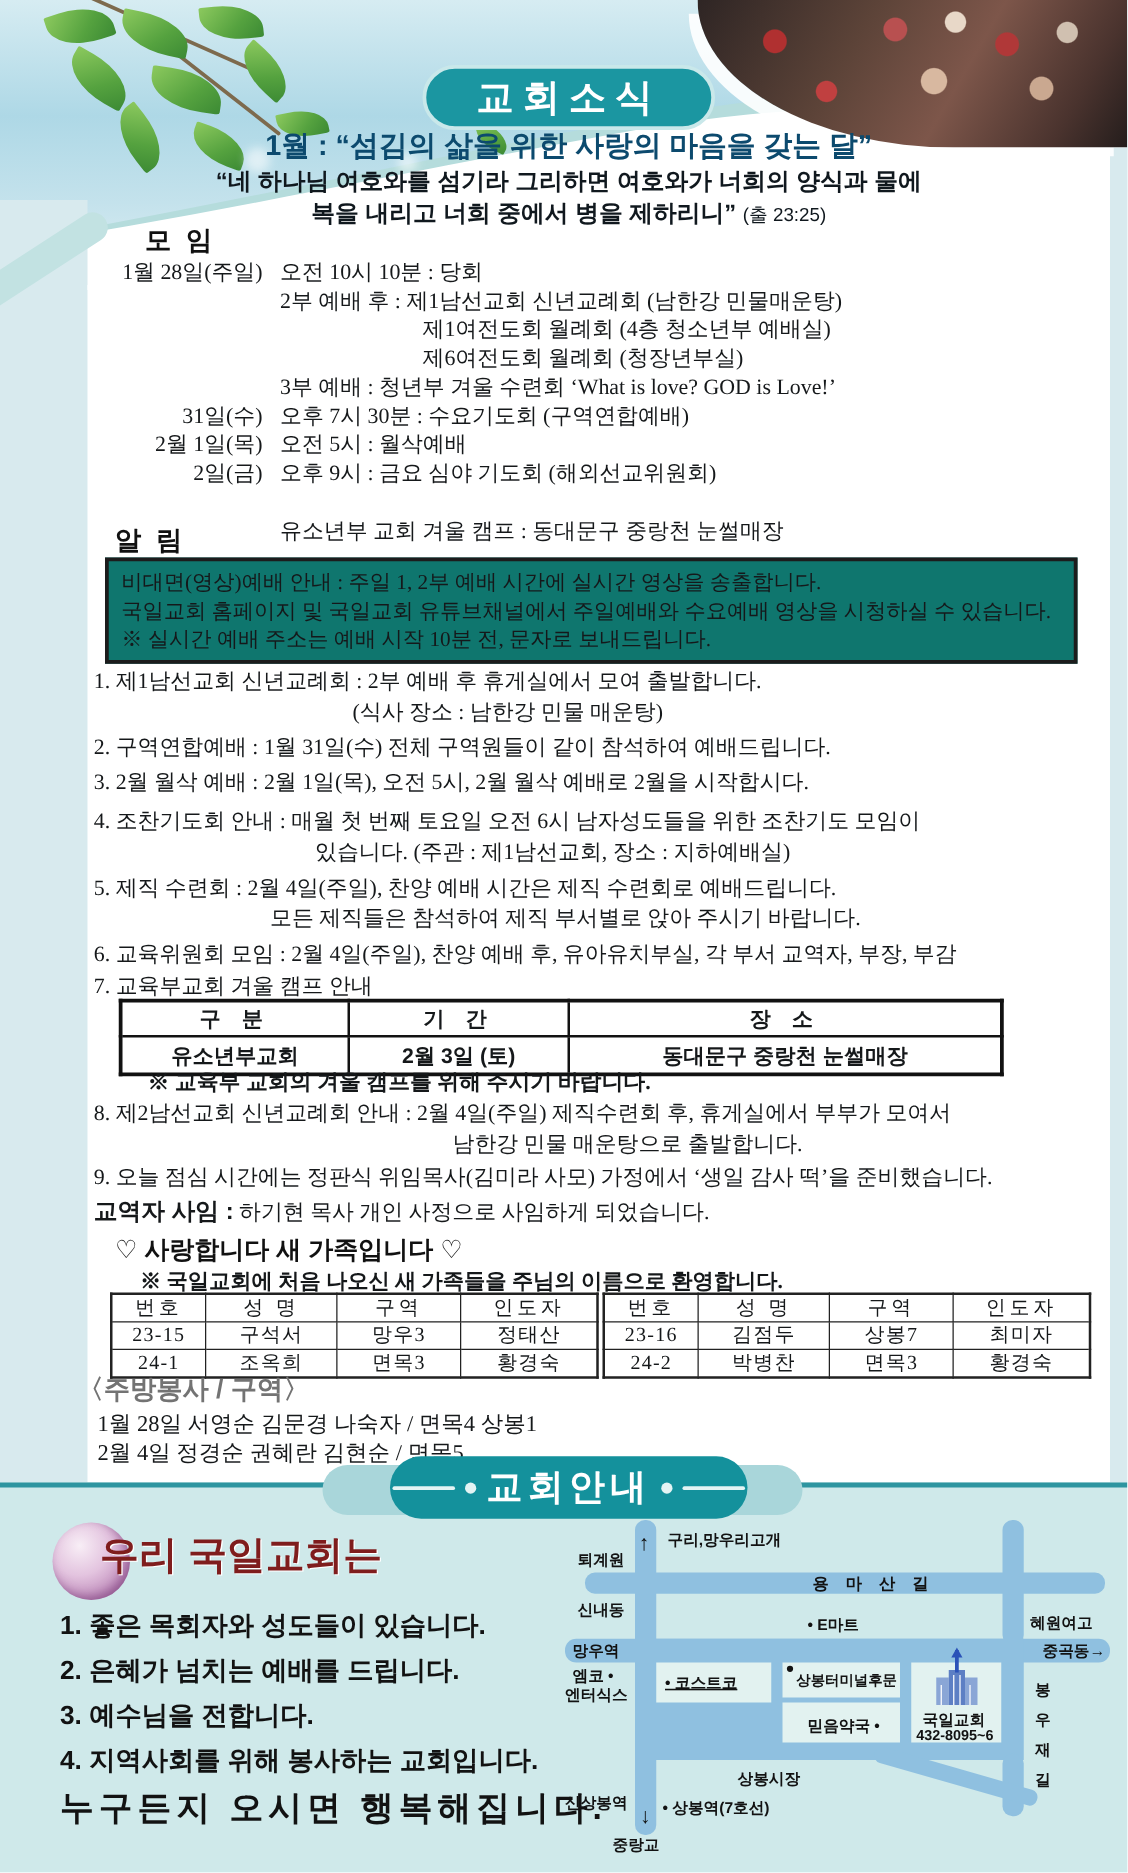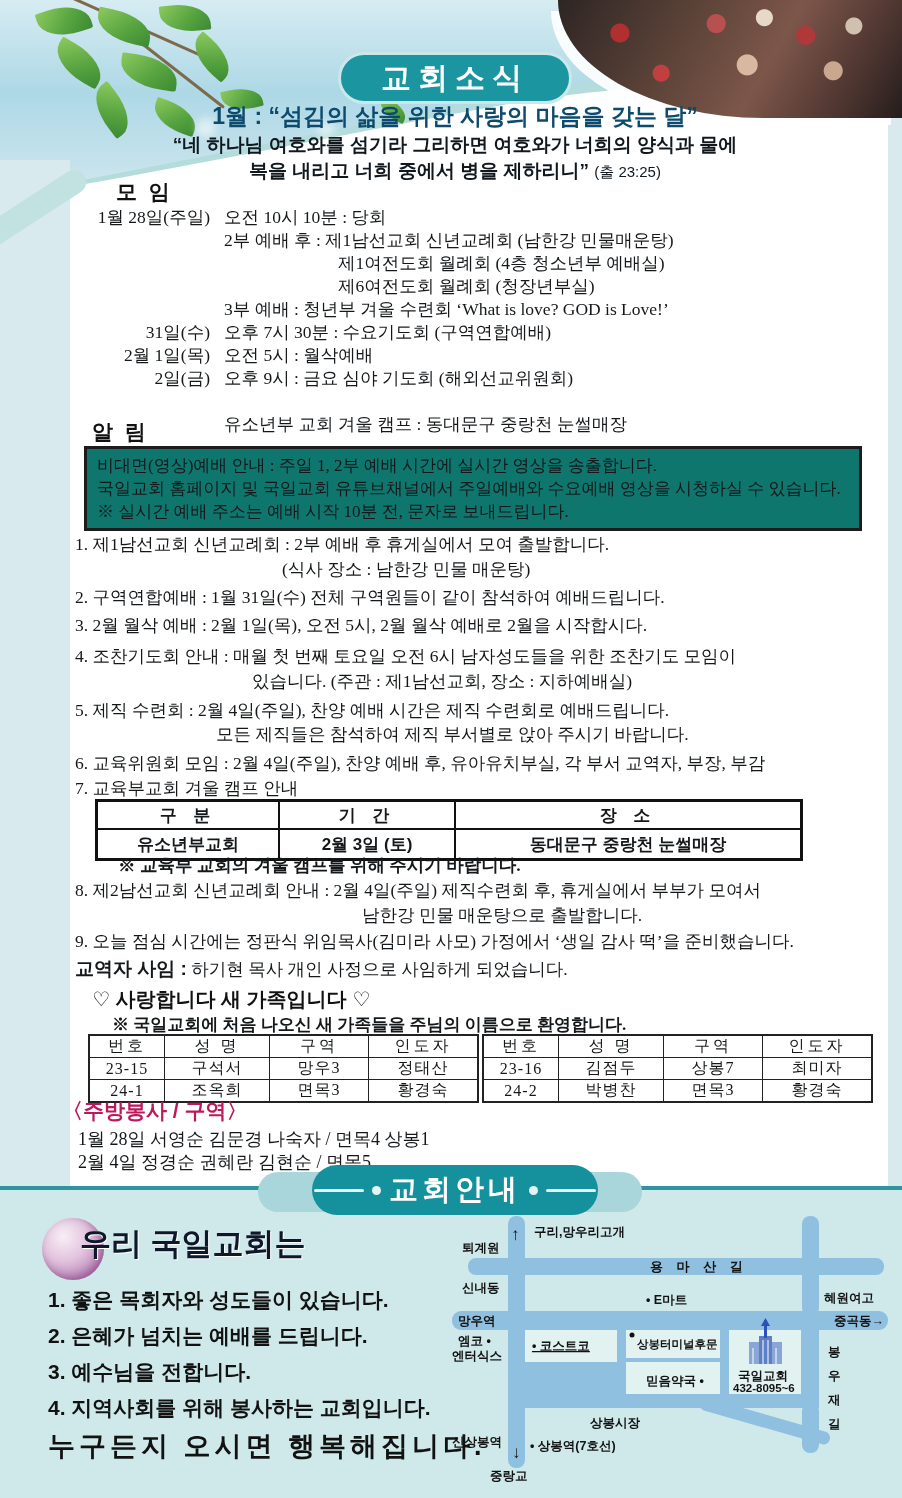--- a/index.html
+++ b/index.html
@@ -63,37 +63,37 @@
   .camp-table th{font-weight:bold;letter-spacing:6px;height:24px;}
   .camp-table td{height:26px;}
   .resign-label{font-family:"Liberation Sans","DejaVu Sans",sans-serif;font-weight:bold;font-size:19px;}
   .nf-title{position:absolute;left:92px;top:986px;font-weight:bold;font-size:20px;color:#111;}
   .nf-sub{position:absolute;left:112px;top:1013px;font-weight:bold;font-size:17px;}
   .nf-wrap{position:absolute;left:88px;top:1034px;display:flex;gap:3px;}
   .nf-table{border-collapse:collapse;font-size:16px;}
   .nf-table th,.nf-table td{border:1.6px solid #222;text-align:center;padding:0 4px;height:19px;
       letter-spacing:1px;font-weight:normal;}
   .nf-table th{letter-spacing:3px;}
-  .kitchen-title{position:absolute;left:62px;top:1097px;font-weight:bold;font-size:21px;color:#be185d;}
+  .kitchen-title{position:absolute;left:62px;top:1097px;font-weight:bold;font-size:21px;color:#737373;}
   .kline{position:absolute;left:78px;font-size:18px;}
   
   .bottom-bg{position:absolute;left:0;top:1186px;width:902px;height:312px;background:#cfe9ea;z-index:3;}
   .divider{position:absolute;left:0;top:1186px;width:902px;height:4px;background:#2e95a0;z-index:5;}
   .guide-band{position:absolute;left:258px;top:1172px;width:384px;height:40px;background:#a9d6da;
       border-radius:22px;z-index:6;}
   .guide-pill{position:absolute;left:312px;top:1165px;width:286px;height:50px;background:#14919c;
       border-radius:27px;z-index:7;display:flex;align-items:center;justify-content:center;gap:8px;
       color:#fff;font-weight:bold;font-size:29px;letter-spacing:4px;}
   .gp-line{width:50px;height:3px;background:#e4f4f4;border-radius:2px;}
   .gp-dot{width:9px;height:9px;background:#e4f4f4;border-radius:50%;}
   .sphere{position:absolute;left:42px;top:1218px;width:62px;height:62px;border-radius:50%;z-index:6;
       background:radial-gradient(circle at 35% 30%,#f8eef6,#e3c4df 40%,#c493c0 70%,#a266a0 95%);
       box-shadow:inset -3px -3px 8px rgba(120,60,120,.55);}
   .intro-title{position:absolute;left:80px;top:1223px;z-index:7;font-weight:bold;font-size:31px;
-      color:#0f172a;text-shadow:1px 1px 0 #fff;}
+      color:#7f1d1d;text-shadow:1px 1px 0 #fff;}
   .gpoint{position:absolute;left:48px;width:420px;font-weight:bold;font-size:21px;color:#121212;z-index:6;}
   .slogan{position:absolute;left:48px;top:1428px;font-weight:bold;font-size:27px;letter-spacing:4px;
       color:#121212;z-index:6;}
   .map-svg{position:absolute;left:450px;top:1208px;z-index:6;}
   .map-svg text{font-family:"Liberation Sans","DejaVu Sans",sans-serif;fill:#121212;font-weight:bold;}
   .t12{font-size:12.5px;} .t11{font-size:11.5px;} .t16{font-size:17px;}
   .road-label{letter-spacing:5px;font-size:13px;}
   .uline{text-decoration:underline;}
 </style>
 </head>

